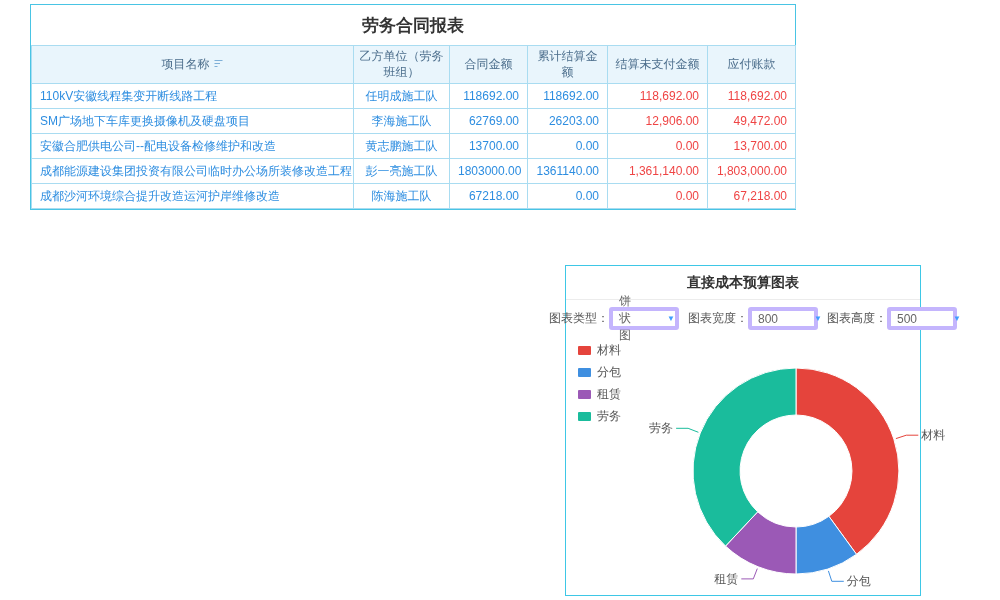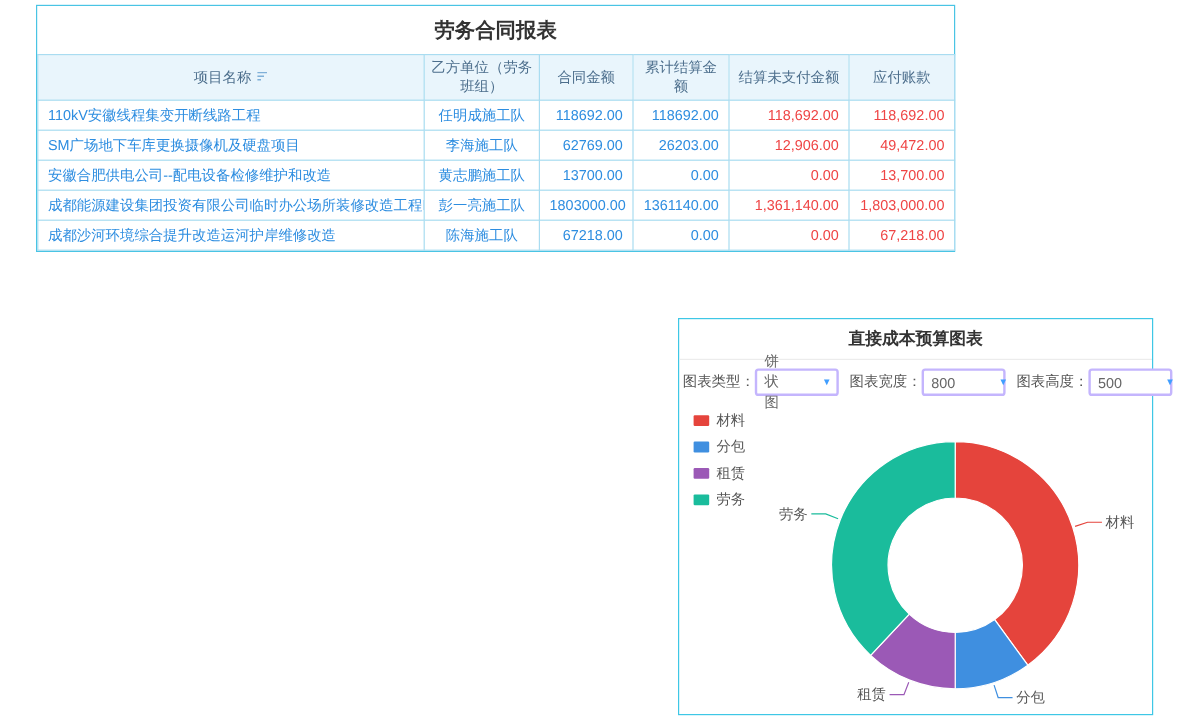--- a/index.html
+++ b/index.html
@@ -12,26 +12,26 @@
   th,td { border:1px solid #a9dcf1; font-size:12px; padding:3px 8px; overflow:hidden; white-space:nowrap; }
   th { background:#e9f5fc; color:#4c6e8c; font-weight:normal; text-align:center; height:38px; white-space:normal; line-height:1.3; padding:2px 4px; }
   td { height:25px;margin-top:20px; }
   td.cell-link { color:#2d8de0; text-align:left; cursor:pointer; }
   td.cell-unit { color:#2d8de0; text-align:center; }
   td.cell-blue-num { color:#2d8de0; text-align:right; }
   td.cell-num { color:#ef4444; text-align:right; }
   .sort-icon { vertical-align:-1px; margin-left:3px; }
 
   
-  .chart-panel { position:absolute; left:565px; top:265px; width:396px; height:331px; border:1px solid #3ec7e6; background:#fff; }
+  .chart-panel { position:absolute; left:565px; top:265px; width:356px; height:331px; border:1px solid #3ec7e6; background:#fff; }
   .chart-title { text-align:center; font-size:14px; font-weight:bold; color:#333; padding:8px 0 7px; border-bottom:1px solid #ececec; }
   .controls { display:flex; justify-content:center; align-items:center; gap:9px; padding:7px 0 4px; font-size:12px; color:#555;margin-left:20px; }
   .control { display:flex; align-items:center; }
   .ctl-label { white-space:nowrap; }
-  .select { width:70px; height:23px; border:2px solid #c4b5fd; border-radius:3px; display:flex; align-items:center; justify-content:space-between; padding:0 6px; color:#666; font-size:12px; cursor:pointer; background:#fff;gap:36px; }
+  .select { width:70px; height:23px; border:4px solid #c4b5fd; border-radius:3px; display:flex; align-items:center; justify-content:space-between; padding:0 6px; color:#666; font-size:12px; cursor:pointer; background:#fff;gap:36px; }
   .caret { color:#409eff; font-size:8px; line-height:1; }
   .chart-area { position:relative; width:394px; height:263px; }
   .legend { position:absolute; left:12px; top:8px; display:flex; flex-direction:column; gap:5px; z-index:2; }
   .legend-item { display:flex; align-items:center; gap:6px; font-size:12px; color:#555; cursor:pointer; }
   .legend-swatch { width:13px; height:9px; border-radius:1px; display:inline-block; }
 </style>
 </head>
 <body>
 
 <div class="report">

